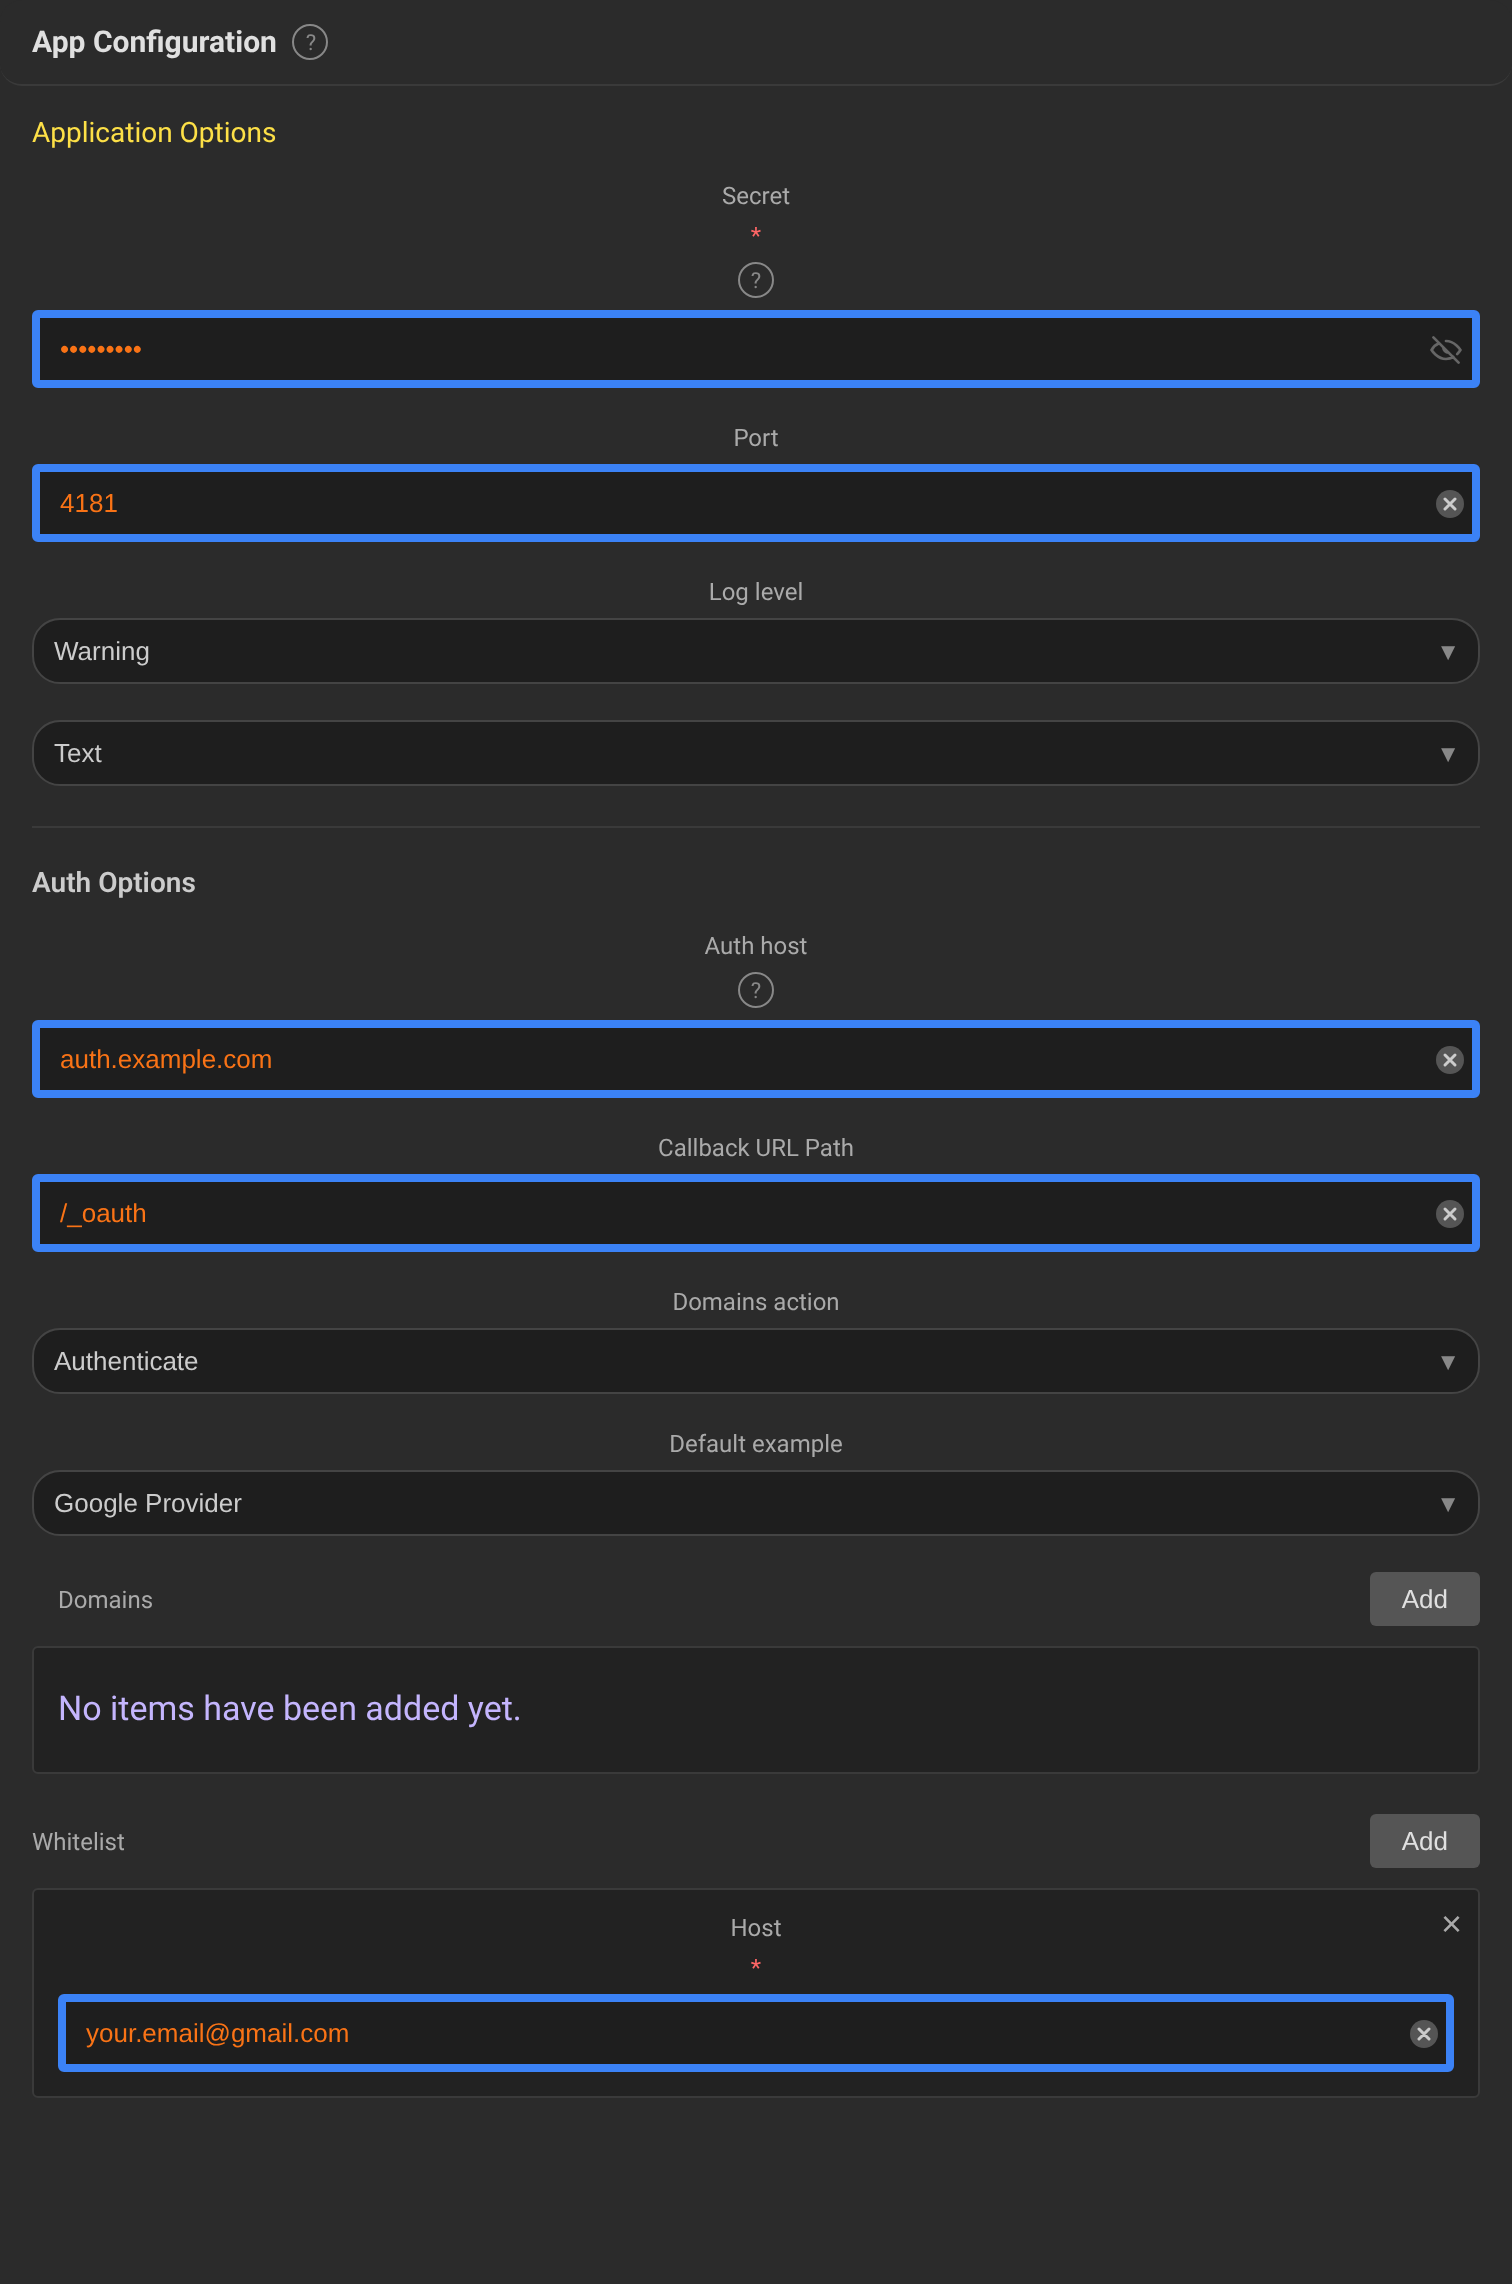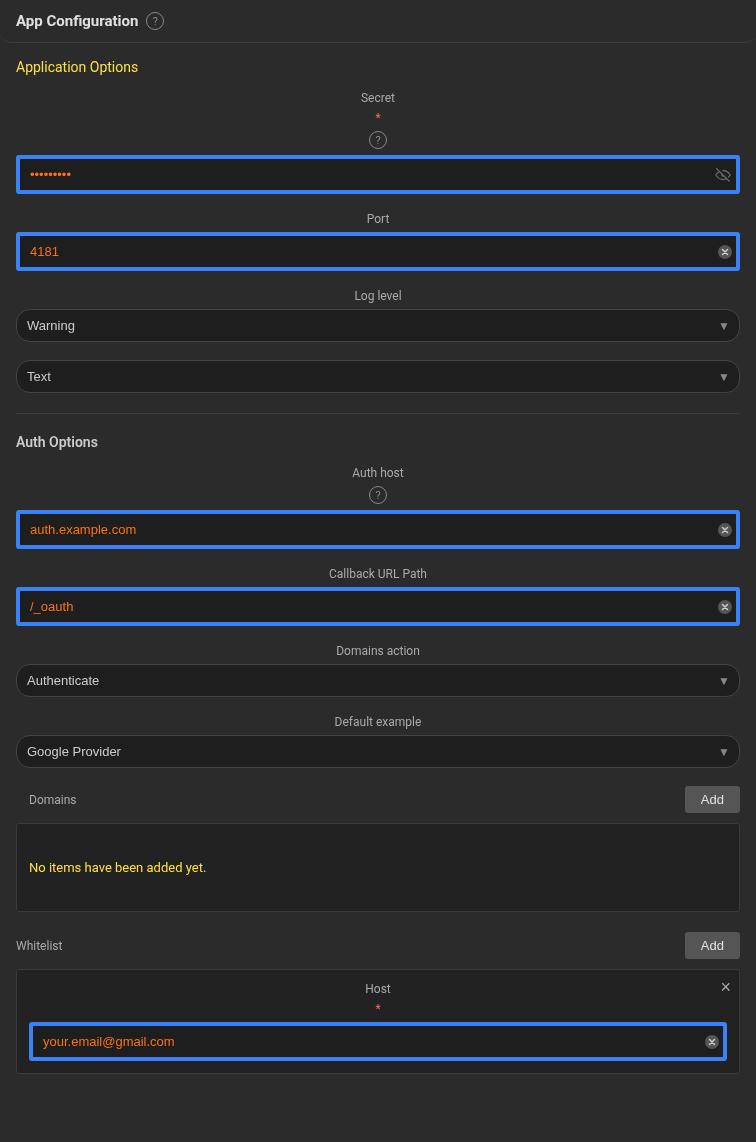--- a/index.html
+++ b/index.html
@@ -137,23 +137,23 @@
       padding: 6px 16px;
       font-size: 13px;
       cursor: pointer;
       font-weight: 500;
       text-align: right;
     }
     .empty-list {
       background: #222;
       border: 1px solid #3a3a3a;
       border-radius: 3px;
-      padding: 36px 12px;
-      color: #fde047;
-      font-size: 13px;
+      padding: 21px 12px;
+      color: #c4b5fd;
+      font-size: 17px;
     }
     .whitelist-section {
       margin-top: 20px;
     }
     .whitelist-item-box {
       background: #222;
       border: 1px solid #3a3a3a;
       border-radius: 3px;
       padding: 12px;
       position: relative;

